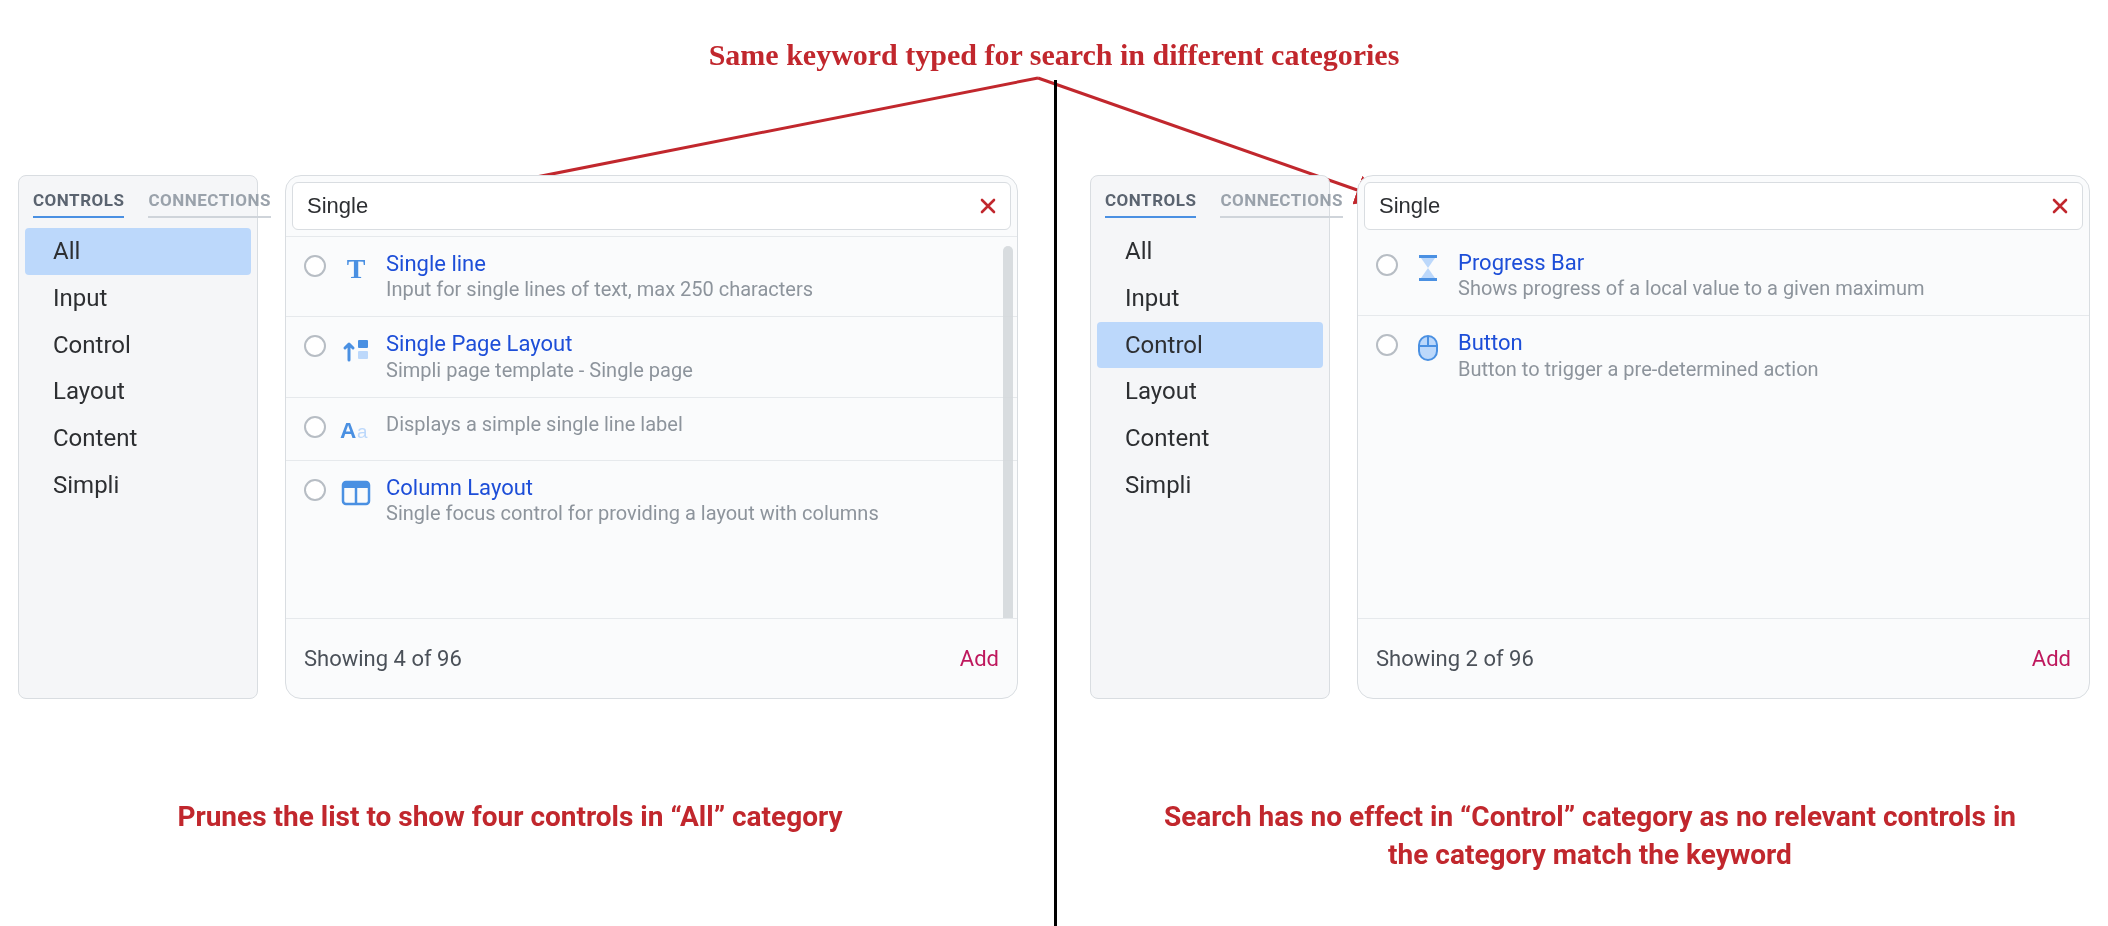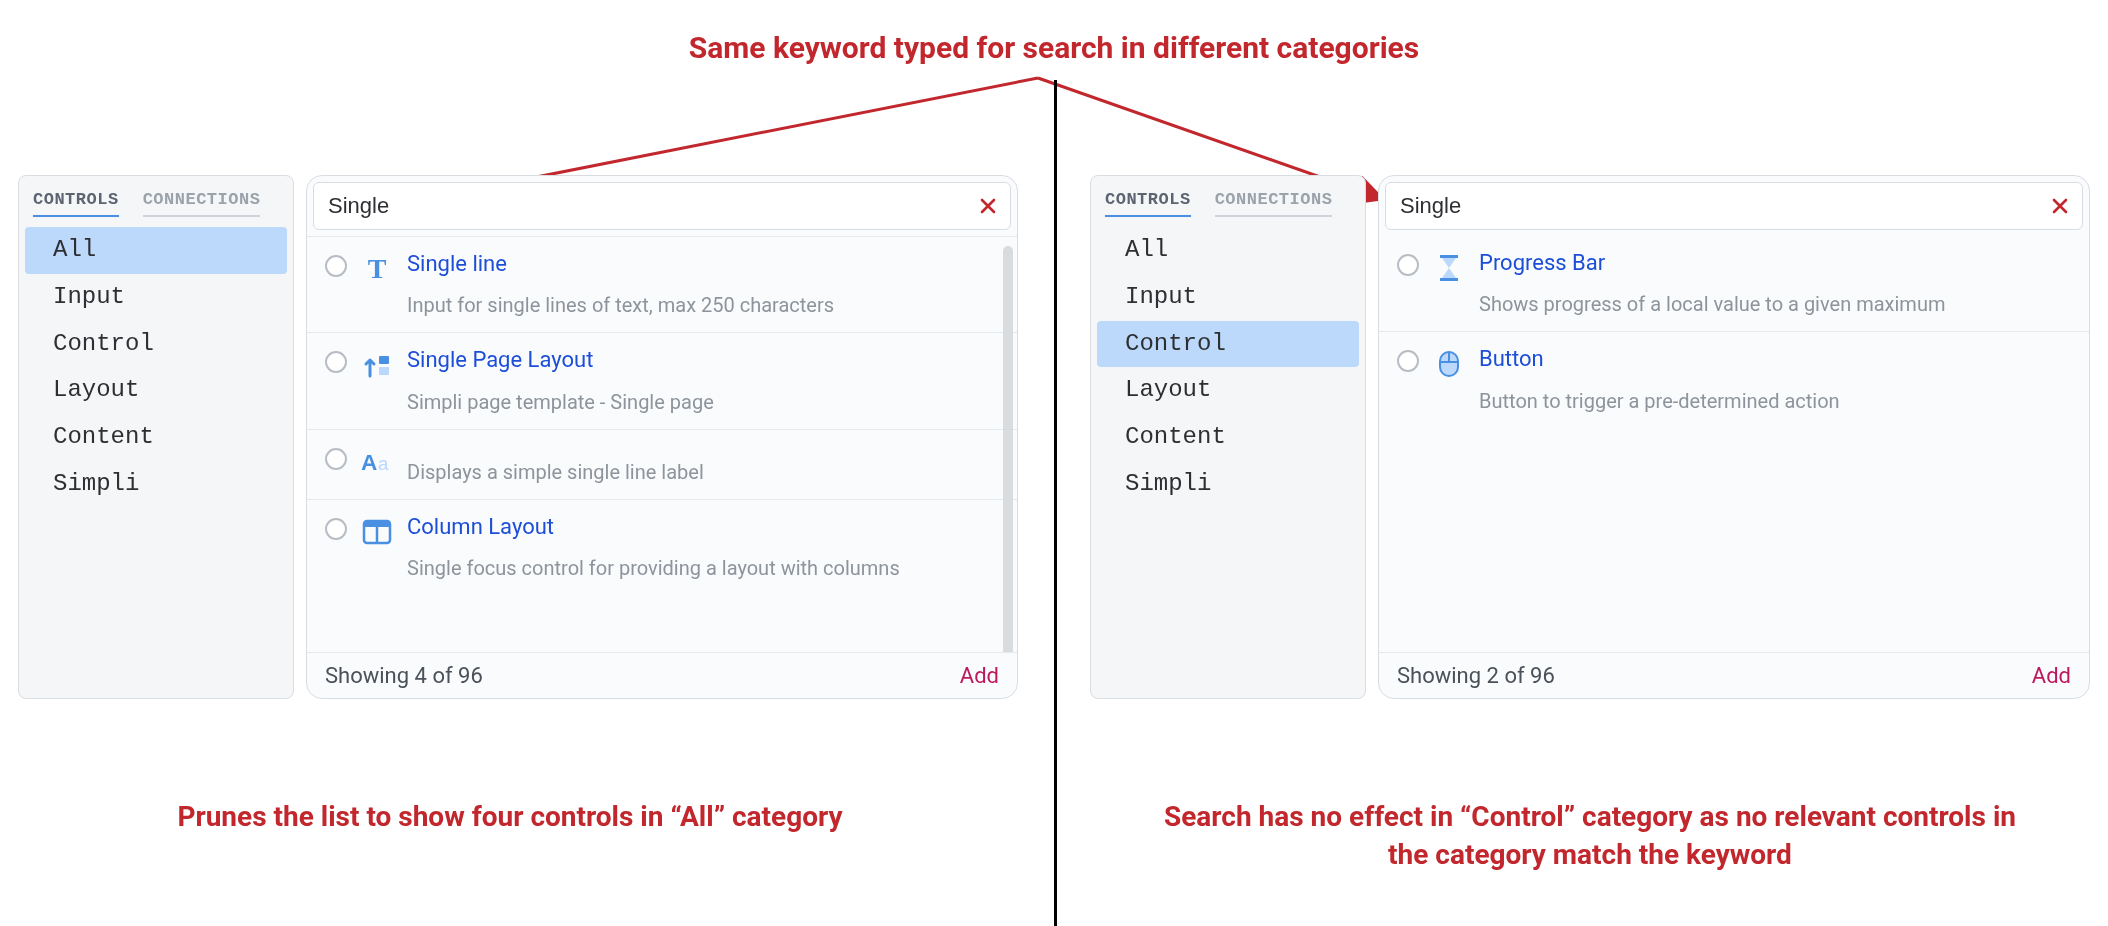--- a/index.html
+++ b/index.html
@@ -9,54 +9,54 @@
     background: #fff;
     color: #333;
   }
   .page {
     position: relative;
     width: 2108px;
     height: 926px;
   }
   .headline {
     position: absolute;
-    top: 30px;
+    top: 38px;
     left: 0;
     width: 100%;
     text-align: center;
     font-size: 30px;
     font-weight: 700;
     color: #c1272d;
+    font-family: Liberation Serif, serif;
   }
   .divider {
     position: absolute;
     top: 80px;
     bottom: 0;
     left: 1054px;
     width: 0;
     border-left: 3px solid #000;
   }
   .panel {
     position: absolute;
     top: 175px;
     display: flex;
     width: 1000px;
     height: 524px;
   }
   .panel-left { left: 18px; }
   .panel-right { left: 1090px; }
 
   .sidebar {
-    width: 276px;
-    margin-right: 12px;
+    width: 240px;
+    margin-right: 27px;
     background: #f5f6f8;
     border: 1px solid #d9dde1;
     border-radius: 8px;
     padding: 8px 6px;
-    font-family: Liberation Mono, monospace;
   }
   .tabs {
     display: flex;
     gap: 24px;
     padding: 6px 8px 0 8px;
     font-size: 17px;
     font-weight: 700;
     color: #9aa2ab;
     letter-spacing: .5px;
   }
@@ -151,29 +151,29 @@
   }
   .rtext { flex: 1; }
   .rtitle {
     font-size: 22px;
     color: #1d4ed8;
     line-height: 1.2;
   }
   .rdesc {
     font-size: 20px;
     color: #8d949c;
-    margin-top: 16px;
+    margin-top: 0;
     line-height: 1.25;
   }
   .footer {
     display: flex;
     justify-content: space-between;
     align-items: center;
     border-top: 1px solid #e6e9ec;
-    padding: 10px 18px;
+    padding: 27px 18px;
     font-size: 22px;
     color: #4b5159;
   }
   .footer .add {
     color: #be185d;
     cursor: pointer;
   }
   .scrollbar-fake {
     position: absolute;
     top: 10px;

